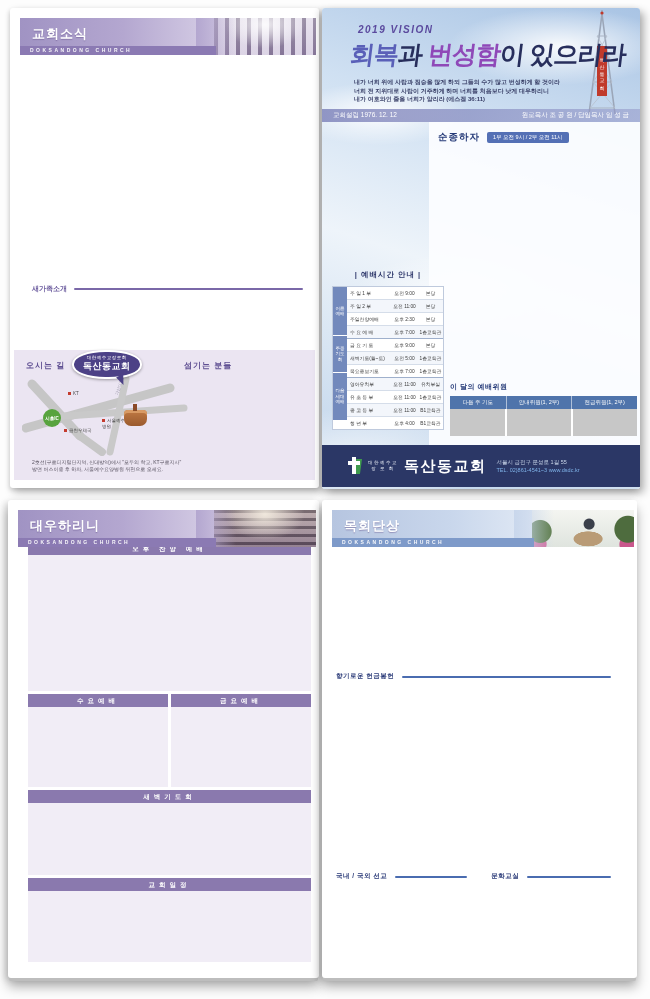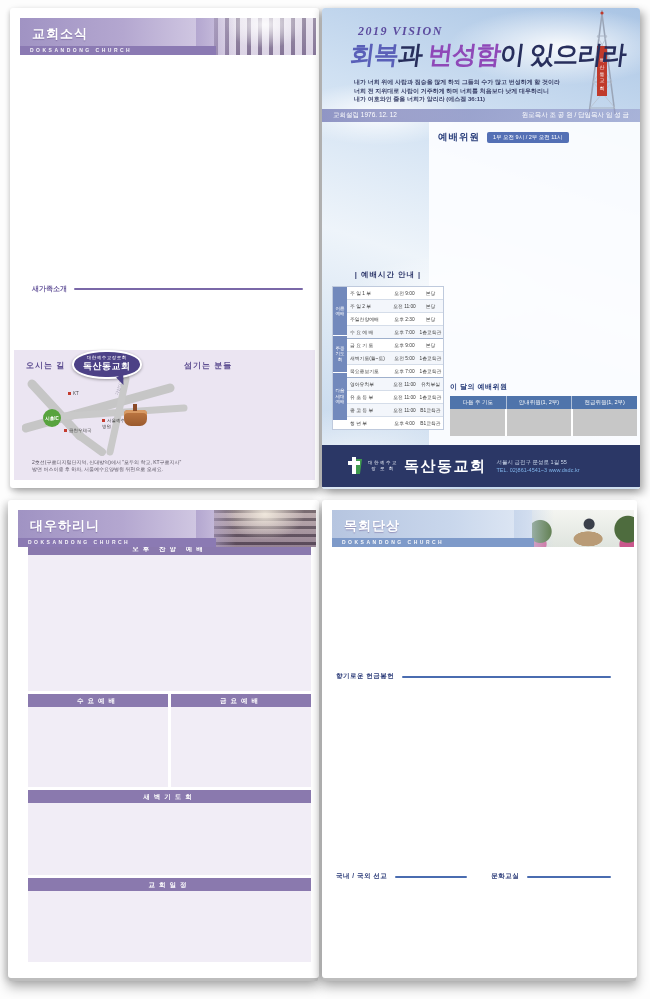--- a/index.html
+++ b/index.html
@@ -67,21 +67,21 @@
   #page-cover{left:322px;top:8px;width:318px;height:481px;overflow:hidden;}
   .sky{position:absolute;inset:0;background:
     radial-gradient(ellipse 130px 45px at 18% 22%,rgba(255,255,255,0.95),rgba(255,255,255,0) 70%),
     radial-gradient(ellipse 160px 55px at 75% 8%,rgba(255,255,255,0.9),rgba(255,255,255,0) 70%),
     radial-gradient(ellipse 140px 60px at 40% 60%,rgba(255,255,255,0.75),rgba(255,255,255,0) 70%),
     radial-gradient(ellipse 180px 80px at 10% 95%,rgba(255,255,255,0.8),rgba(255,255,255,0) 70%),
     linear-gradient(198deg,#a9c4e4 0%,#cfe0f2 28%,#eef4fa 55%,#d5e3f2 78%,#bdd2ea 100%);}
   .cover-white{position:absolute;left:107px;top:114px;right:0;bottom:43px;background:rgba(252,253,255,0.93);}
   .tower{position:absolute;right:2px;top:2px;width:72px;height:112px;z-index:2;}
   .tower-banner{position:absolute;left:31px;top:36px;width:10px;height:50px;background:#c03a2b;color:#fff;font-size:5px;writing-mode:vertical-rl;text-orientation:upright;text-align:center;letter-spacing:2px;line-height:10px;}
-  .vision{position:absolute;left:36px;top:16px;font-size:12px;font-weight:bold;font-style:italic;color:#5b4a9e;letter-spacing:1.5px;z-index:3;font-family:Liberation Serif, serif;}
+  .vision{position:absolute;left:36px;top:16px;font-size:10px;font-weight:bold;font-style:italic;color:#5b4a9e;letter-spacing:1.5px;z-index:3;}
   .cover-title{position:absolute;left:28px;top:30px;font-size:25px;font-weight:bold;transform:skewX(-7deg);letter-spacing:-1px;white-space:nowrap;z-index:3;}
   .cover-title .t-accent1{color:#5a60b8;}
   .cover-title .t-accent2{color:#8f49b8;}
   .cover-title .t-dark{color:#272e5c;}
   .scripture{position:absolute;left:32px;top:70px;width:245px;font-size:6px;font-weight:bold;color:#3a4068;line-height:8.5px;z-index:3;}
   .info-bar{position:absolute;left:0;right:0;top:101px;height:13px;background:linear-gradient(90deg,rgba(122,127,184,0.80),rgba(150,155,202,0.60));color:#fff;font-size:6.5px;display:flex;justify-content:space-between;align-items:center;padding:0 11px;z-index:4;}
   .sunday-row{position:absolute;left:116px;top:123px;display:flex;align-items:center;gap:7px;z-index:3;}
   .sunday-label{font-size:9.5px;font-weight:bold;color:#253a78;letter-spacing:1px;}
   .sunday-badge{font-size:5.5px;color:#fff;background:#5470b5;padding:2px 6px;border-radius:2px;}
   .practice{position:absolute;left:10px;top:148px;width:100px;z-index:3;}
@@ -211,21 +211,21 @@
   <div class="scripture">
     <div>내가 너희 위에 사람과 짐승을 많게 하되 그들의 수가 많고 번성하게 할 것이라</div>
     <div>너희 전 지위대로 사람이 거주하게 하며 너희를 처음보다 낫게 대우하리니</div>
     <div>내가 여호와인 줄을 너희가 알리라 (에스겔 36:11)</div>
   </div>
   <div class="info-bar">
     <span>교회설립 1976. 12. 12</span>
     <span>원로목사 조 공 원 / 담임목사 임 성 금</span>
   </div>
   <div class="sunday-row">
-    <span class="sunday-label">예배위원</span>
+    <span class="sunday-label">순종하자</span>
     <span class="sunday-badge">1부 오전 9시 / 2부 오전 11시</span>
   </div>
   <div class="schedule">
     <div class="col-heading">| 예배시간 안내 |</div>
     <div class="sched-table">
       <div class="sched-groups">
         <div class="sched-group g1">어른예배</div>
         <div class="sched-group g2">주중기도회</div>
         <div class="sched-group g3">다음세대예배</div>
       </div>

